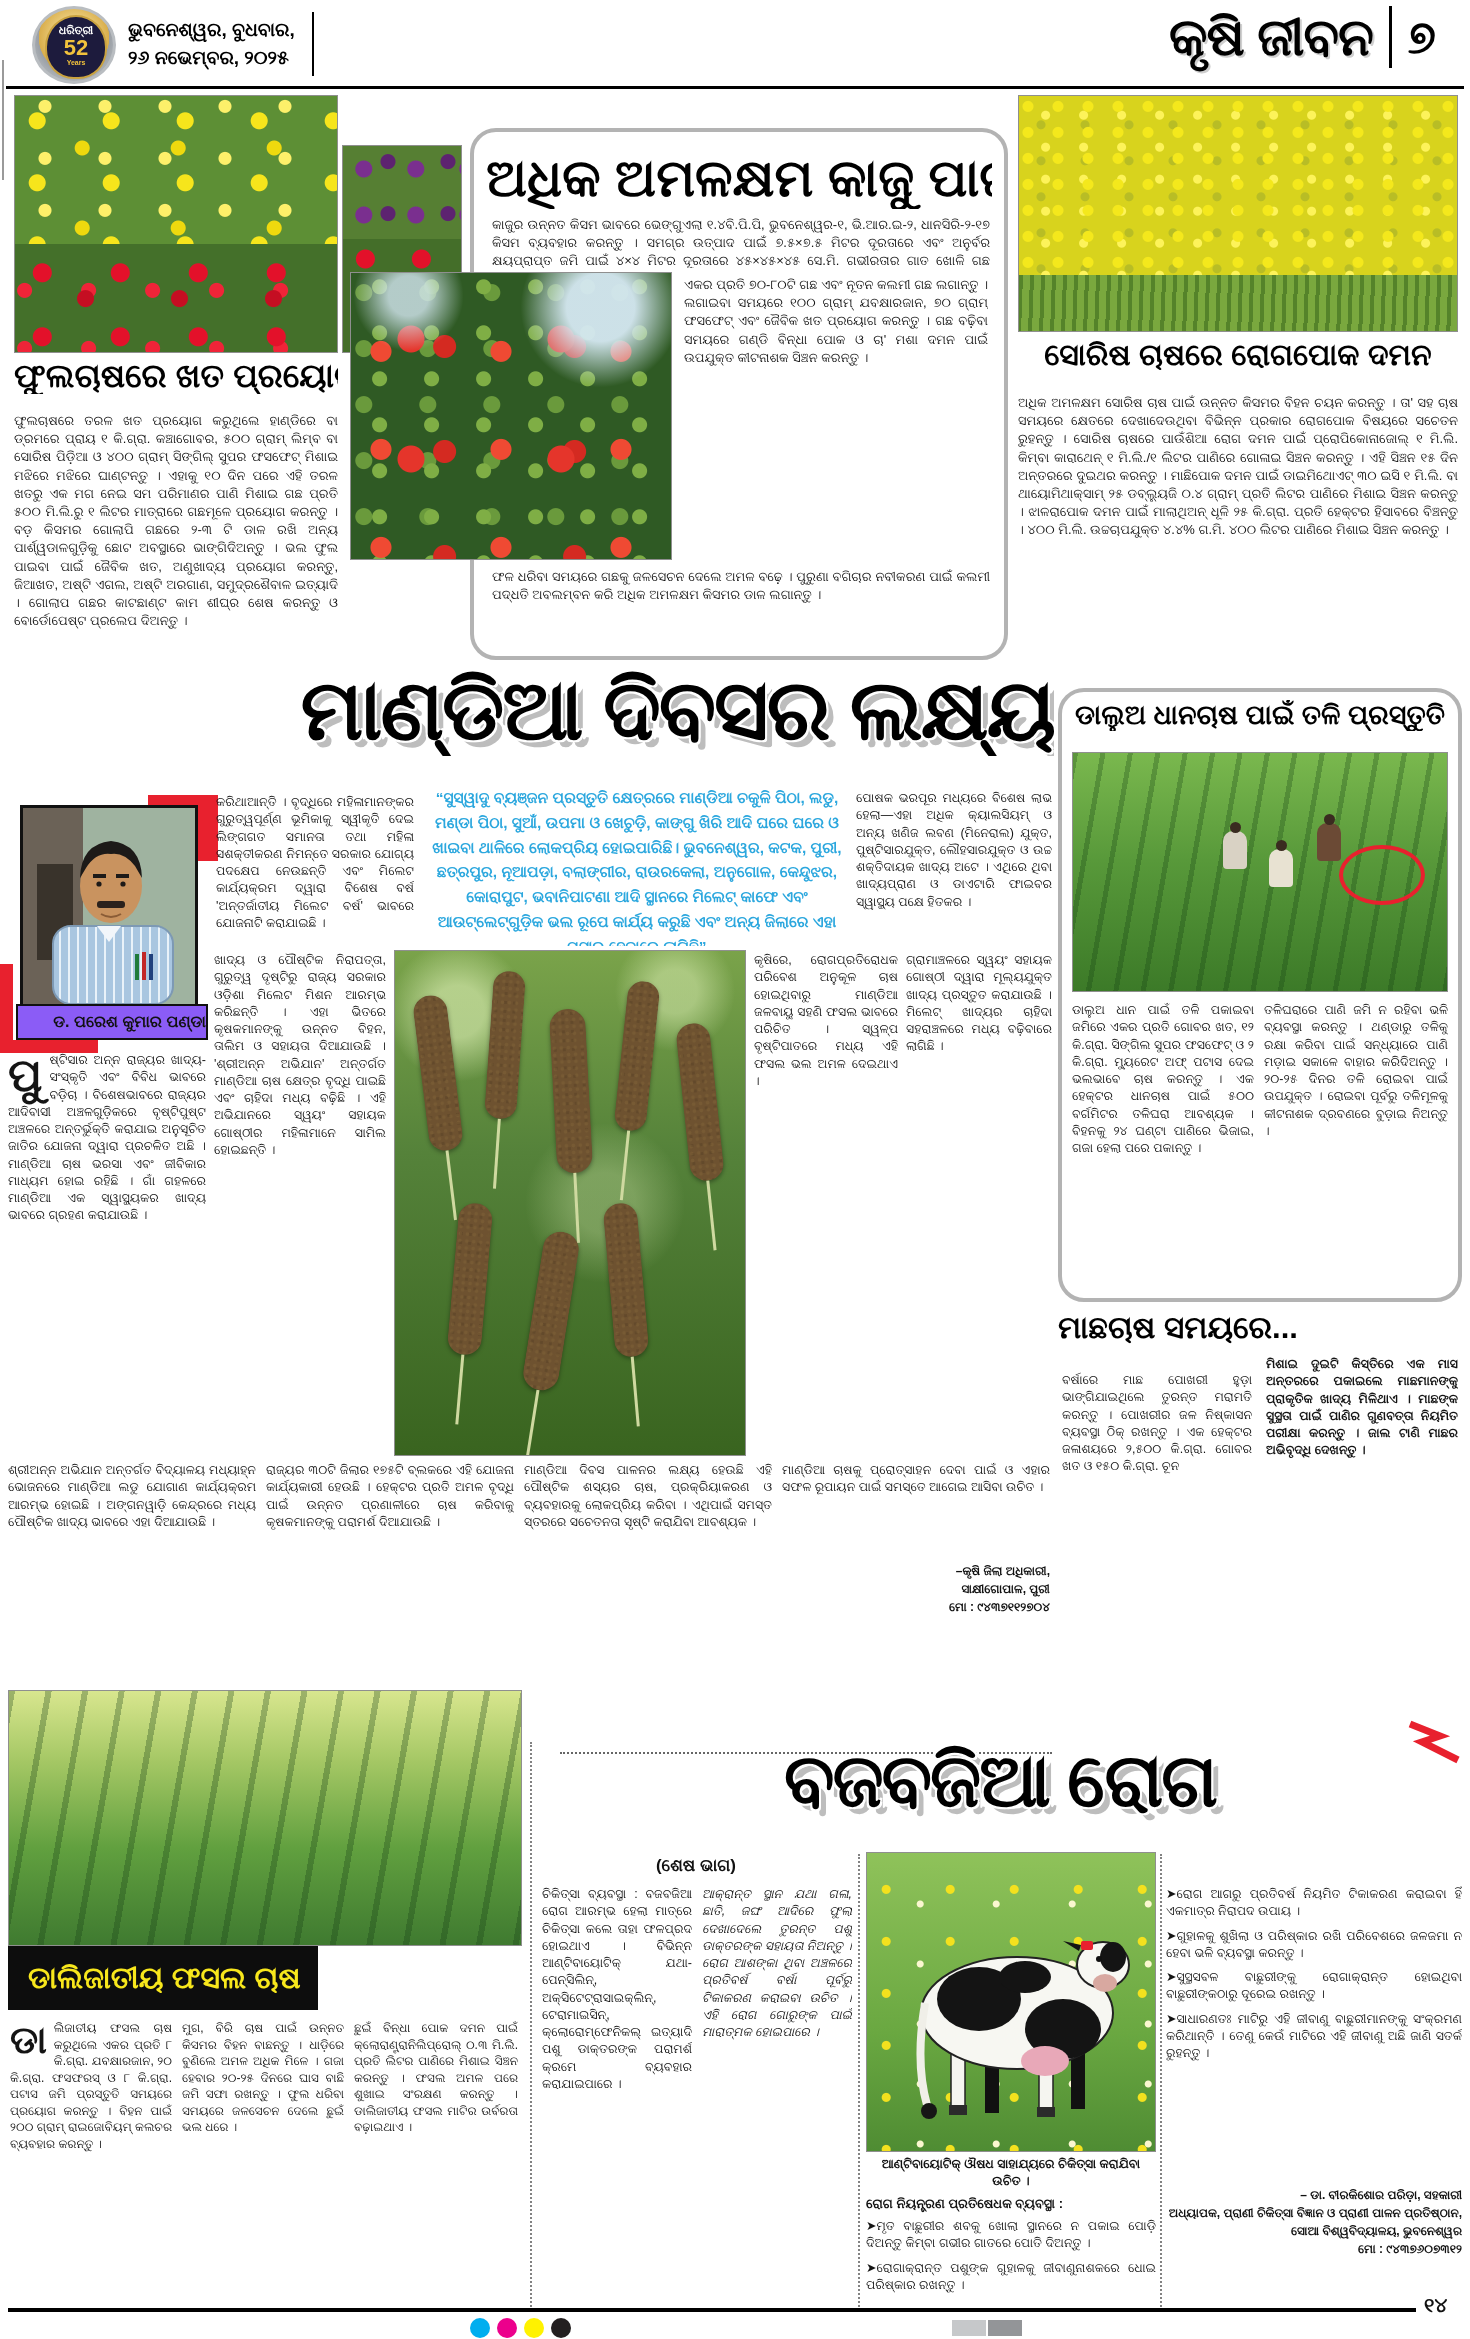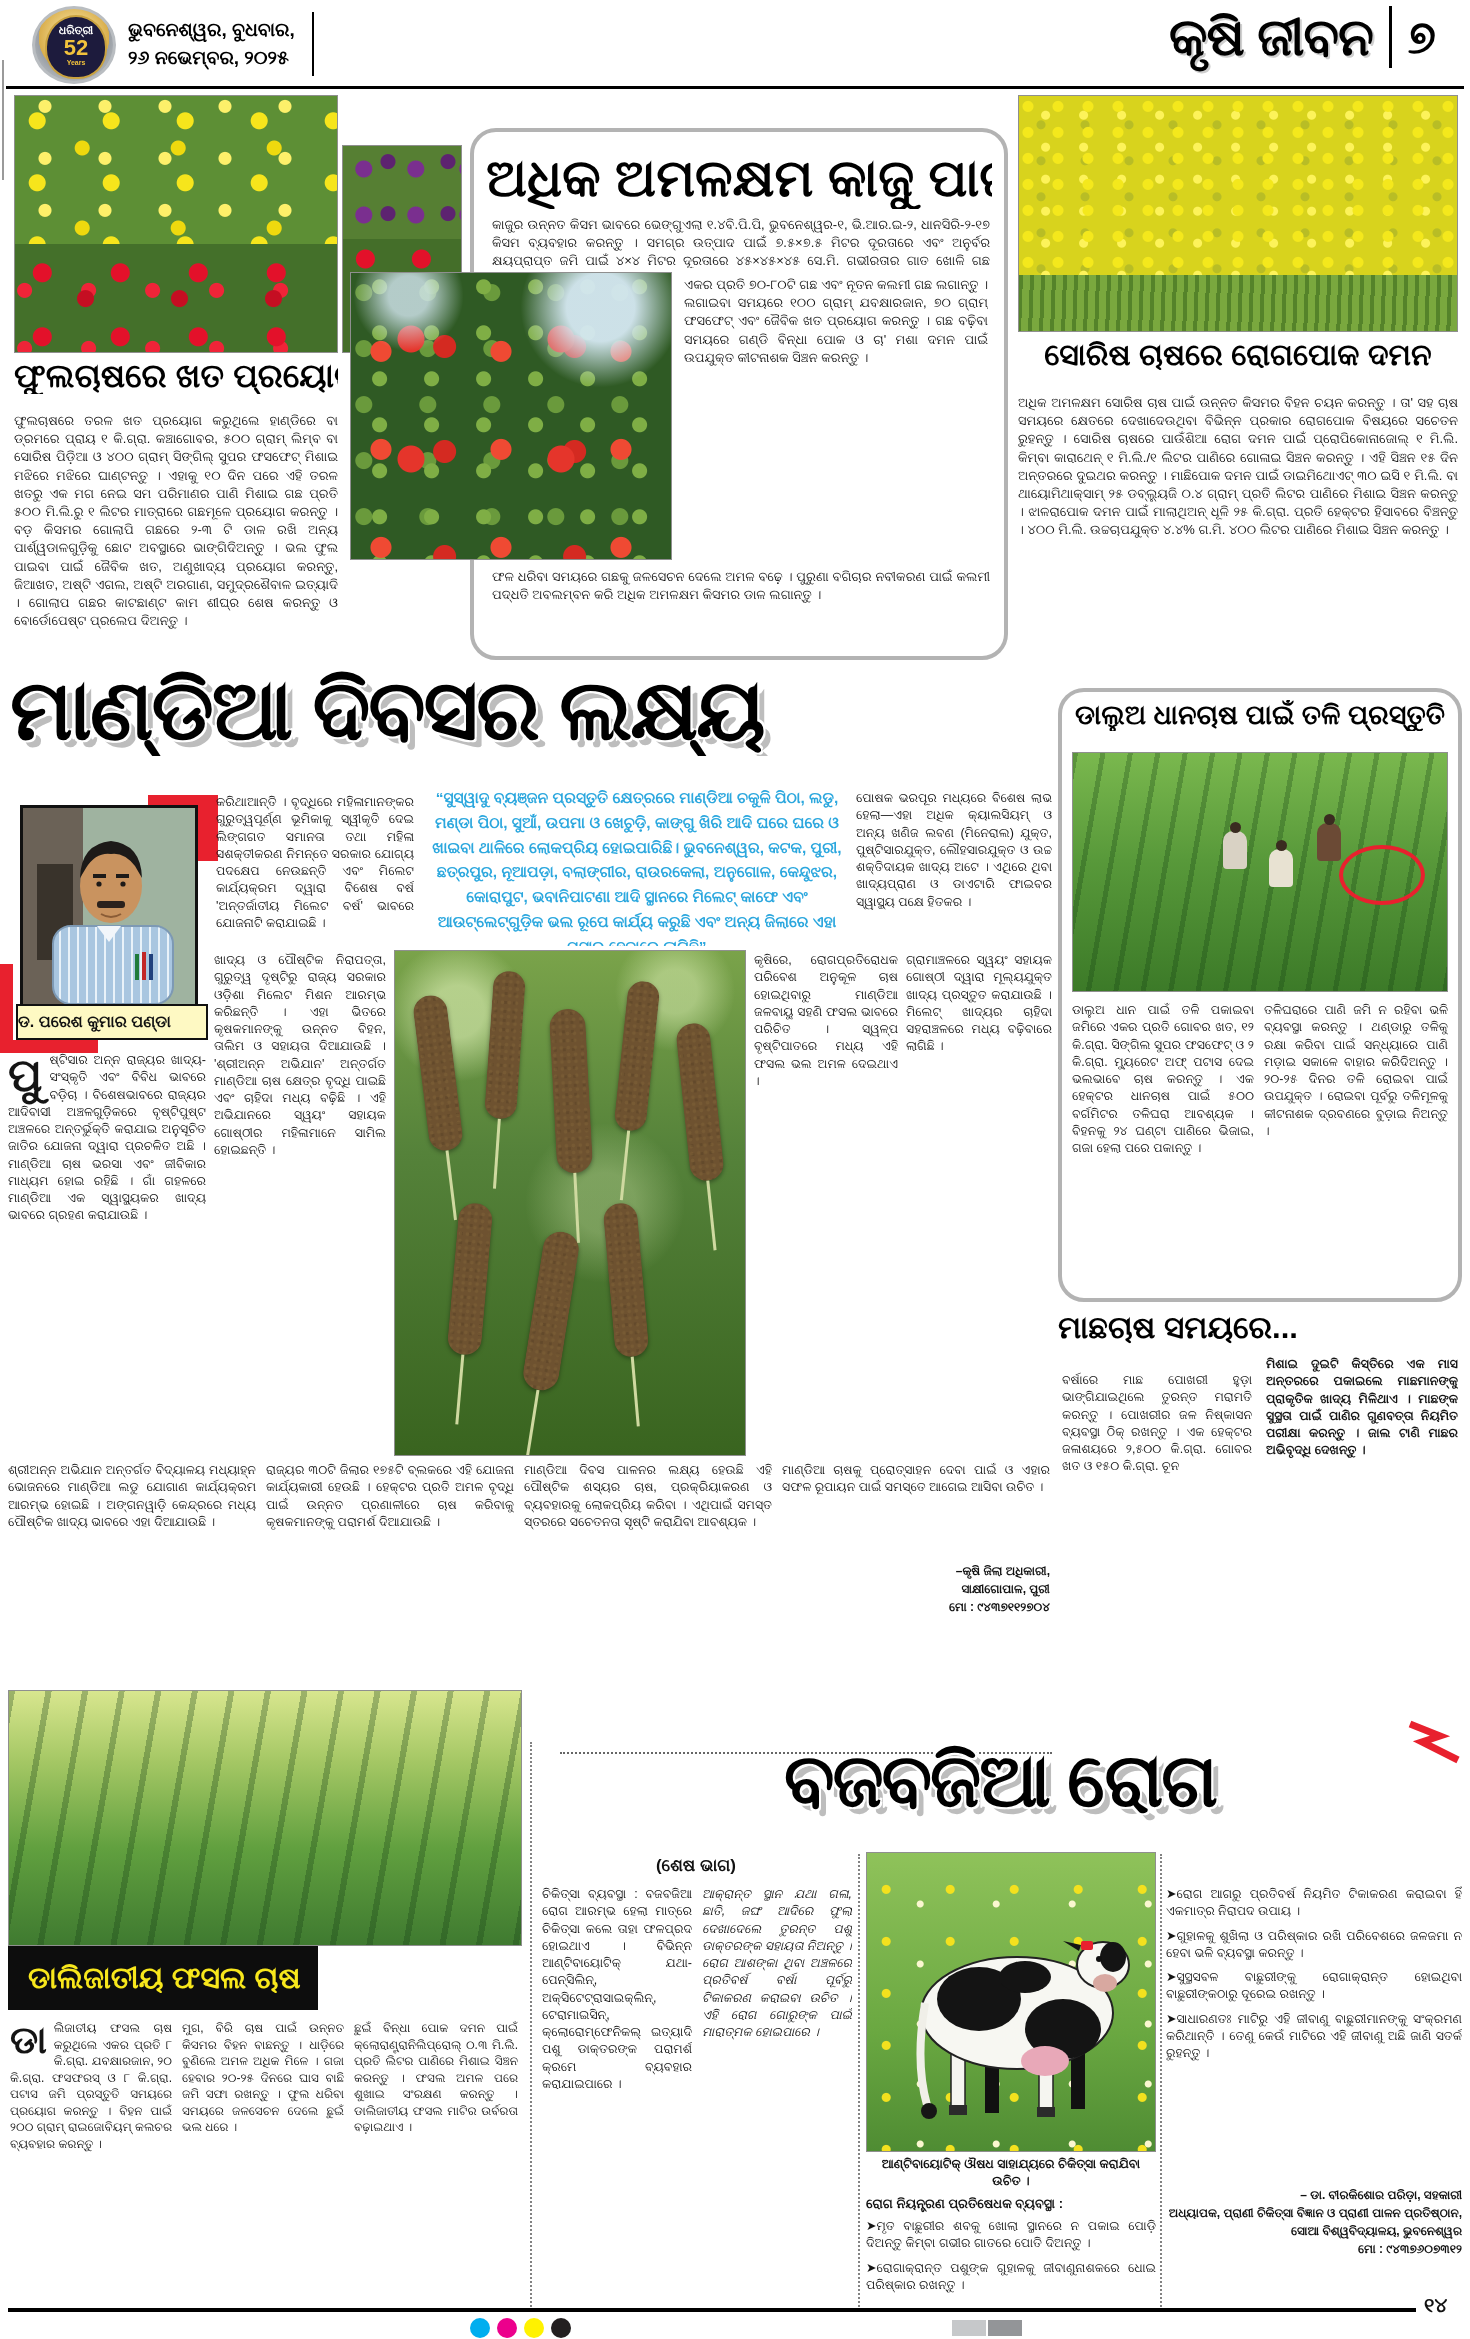--- a/index.html
+++ b/index.html
@@ -100,21 +100,21 @@
       background-image:radial-gradient(circle at 30% 70%,#f3e11e 0 4px,rgba(0,0,0,0) 5px),
                        radial-gradient(circle at 70% 85%,#fbf7d0 0 3px,rgba(0,0,0,0) 4px),
                        linear-gradient(180deg,#8fc25a 0%,#6aa841 60%,#4f8c33 100%);
       background-size:64px 52px,76px 60px,100% 100%;}
   
   .display-hl{font-weight:900;color:#000;letter-spacing:-2px;
       text-shadow:-2px -2px 0 #fff,2px -2px 0 #fff,-2px 2px 0 #fff,2px 2px 0 #fff,7px 7px 0 #bdbdbd;
       white-space:nowrap;overflow:hidden;}
   .box{border:4px solid #b3b3b3;border-radius:26px;box-sizing:border-box;background:#fff;}
   .quote{color:#2ba7de;font-size:15.5px;font-weight:600;line-height:1.6;text-align:center;overflow:hidden;}
-  .caption-box{border:2px solid #111;background:#fef9c3;text-align:left;font-weight:700;font-size:16px;}
+  .caption-box{border:2px solid #111;background:#8b5cf6;text-align:right;font-weight:700;font-size:16px;}
   .banner{background:#0d0d0d;color:#f8e71c;font-weight:900;font-size:30px;line-height:64px;padding-left:20px;
       box-sizing:border-box;overflow:hidden;white-space:nowrap;}
   .vsep{border-left:2px dotted #828282;width:0;}
   .sig{font-weight:700;font-size:12px;text-align:right;line-height:1.5;}
   .bullet-list p{margin:0 0 7px 0;}
   .red-block{background:#e8212e;}
   .dotted-hr{border-top:2px dotted #666;height:0;}
   .footer-rule{left:8px;top:2308px;width:1408px;border-top:4px solid #000;height:0;}
   .form-num{left:1424px;top:2294px;font-size:20px;font-weight:800;}
   .cmyk span{display:inline-block;width:20px;height:20px;border-radius:50%;margin-right:7px;}
@@ -163,21 +163,21 @@
   <div class="abs body-txt" style="left:684px;top:276px;width:304px;height:282px;">ଏକର ପ୍ରତି ୭୦-୮୦ଟି ଗଛ ଏବଂ ନୂତନ କଲମୀ ଗଛ ଲଗାନ୍ତୁ । ଲଗାଇବା ସମୟରେ ୧୦୦ ଗ୍ରାମ୍ ଯବକ୍ଷାରଜାନ, ୭୦ ଗ୍ରାମ୍ ଫସଫେଟ୍ ଏବଂ ଜୈବିକ ଖତ ପ୍ରୟୋଗ କରନ୍ତୁ । ଗଛ ବଢ଼ିବା ସମୟରେ ଗଣ୍ଡି ବିନ୍ଧା ପୋକ ଓ ଚା' ମଶା ଦମନ ପାଇଁ ଉପଯୁକ୍ତ କୀଟନାଶକ ସିଞ୍ଚନ କରନ୍ତୁ ।</div>
   <div class="abs body-txt" style="left:492px;top:568px;width:498px;height:78px;">ଫଳ ଧରିବା ସମୟରେ ଗଛକୁ ଜଳସେଚନ ଦେଲେ ଅମଳ ବଢ଼େ । ପୁରୁଣା ବଗିଚାର ନବୀକରଣ ପାଇଁ କଲମୀ ପଦ୍ଧତି ଅବଲମ୍ବନ କରି ଅଧିକ ଅମଳକ୍ଷମ କିସମର ଡାଳ ଲଗାନ୍ତୁ ।</div>
 
   <div class="abs photo ph-mustard">
     <div class="mu-top"></div>
     <div class="mu-bottom"></div>
   </div>
   <div class="abs headline" style="left:1018px;top:338px;width:440px;font-size:30px;text-align:center;white-space:nowrap;overflow:hidden;">ସୋରିଷ ଚାଷରେ ରୋଗପୋକ ଦମନ</div>
   <div class="abs body-txt" style="left:1018px;top:394px;width:440px;height:264px;">ଅଧିକ ଅମଳକ୍ଷମ ସୋରିଷ ଚାଷ ପାଇଁ ଉନ୍ନତ କିସମର ବିହନ ଚୟନ କରନ୍ତୁ । ତା' ସହ ଚାଷ ସମୟରେ କ୍ଷେତରେ ଦେଖାଦେଉଥିବା ବିଭିନ୍ନ ପ୍ରକାର ରୋଗପୋକ ବିଷୟରେ ସଚେତନ ରୁହନ୍ତୁ । ସୋରିଷ ଚାଷରେ ପାଉଁଶିଆ ରୋଗ ଦମନ ପାଇଁ ପ୍ରୋପିକୋନାଜୋଲ୍ ୧ ମି.ଲି. କିମ୍ବା କାରାଥେନ୍ ୧ ମି.ଲି./୧ ଲିଟର ପାଣିରେ ଗୋଳାଇ ସିଞ୍ଚନ କରନ୍ତୁ । ଏହି ସିଞ୍ଚନ ୧୫ ଦିନ ଅନ୍ତରରେ ଦୁଇଥର କରନ୍ତୁ । ମାଛିପୋକ ଦମନ ପାଇଁ ଡାଇମିଥୋଏଟ୍ ୩୦ ଇସି ୧ ମି.ଲି. ବା ଥାୟୋମିଥାକ୍ସାମ୍ ୨୫ ଡବ୍ଲ୍ୟୁଜି ୦.୪ ଗ୍ରାମ୍ ପ୍ରତି ଲିଟର ପାଣିରେ ମିଶାଇ ସିଞ୍ଚନ କରନ୍ତୁ । ଝାଳରାପୋକ ଦମନ ପାଇଁ ମାଲାଥିଅନ୍ ଧୂଳି ୨୫ କି.ଗ୍ରା. ପ୍ରତି ହେକ୍ଟର ହିସାବରେ ବିଞ୍ଚନ୍ତୁ । ୪୦୦ ମି.ଲି. ଉଚ୍ଚଚାପଯୁକ୍ତ ୪.୪% ଗ.ମି. ୪୦୦ ଲିଟର ପାଣିରେ ମିଶାଇ ସିଞ୍ଚନ କରନ୍ତୁ ।</div>
 
-  <div class="abs display-hl" style="left:10px;top:664px;width:1044px;font-size:84px;line-height:1.1;">ମାଣ୍ଡିଆ ଦିବସର ଲକ୍ଷ୍ୟ</div>
+  <div class="abs display-hl" style="left:10px;top:664px;width:1044px;font-size:84px;line-height:1.1;text-align:right;">ମାଣ୍ଡିଆ ଦିବସର ଲକ୍ଷ୍ୟ</div>
 
   <div class="abs red-block" style="left:148px;top:795px;width:70px;height:66px;"></div>
   <div class="abs" style="left:20px;top:805px;width:172px;height:196px;border:3px solid #111;background:#97a89b;z-index:2;">
     <svg width="172" height="196" viewBox="0 0 172 196">
       <defs>
         <pattern id="shirt" width="9" height="9" patternUnits="userSpaceOnUse">
           <rect width="9" height="9" fill="#a9c6e0"></rect>
             <rect x="0" width="2" height="9" fill="#e9f2f9"></rect>
         </pattern>
       </defs>

